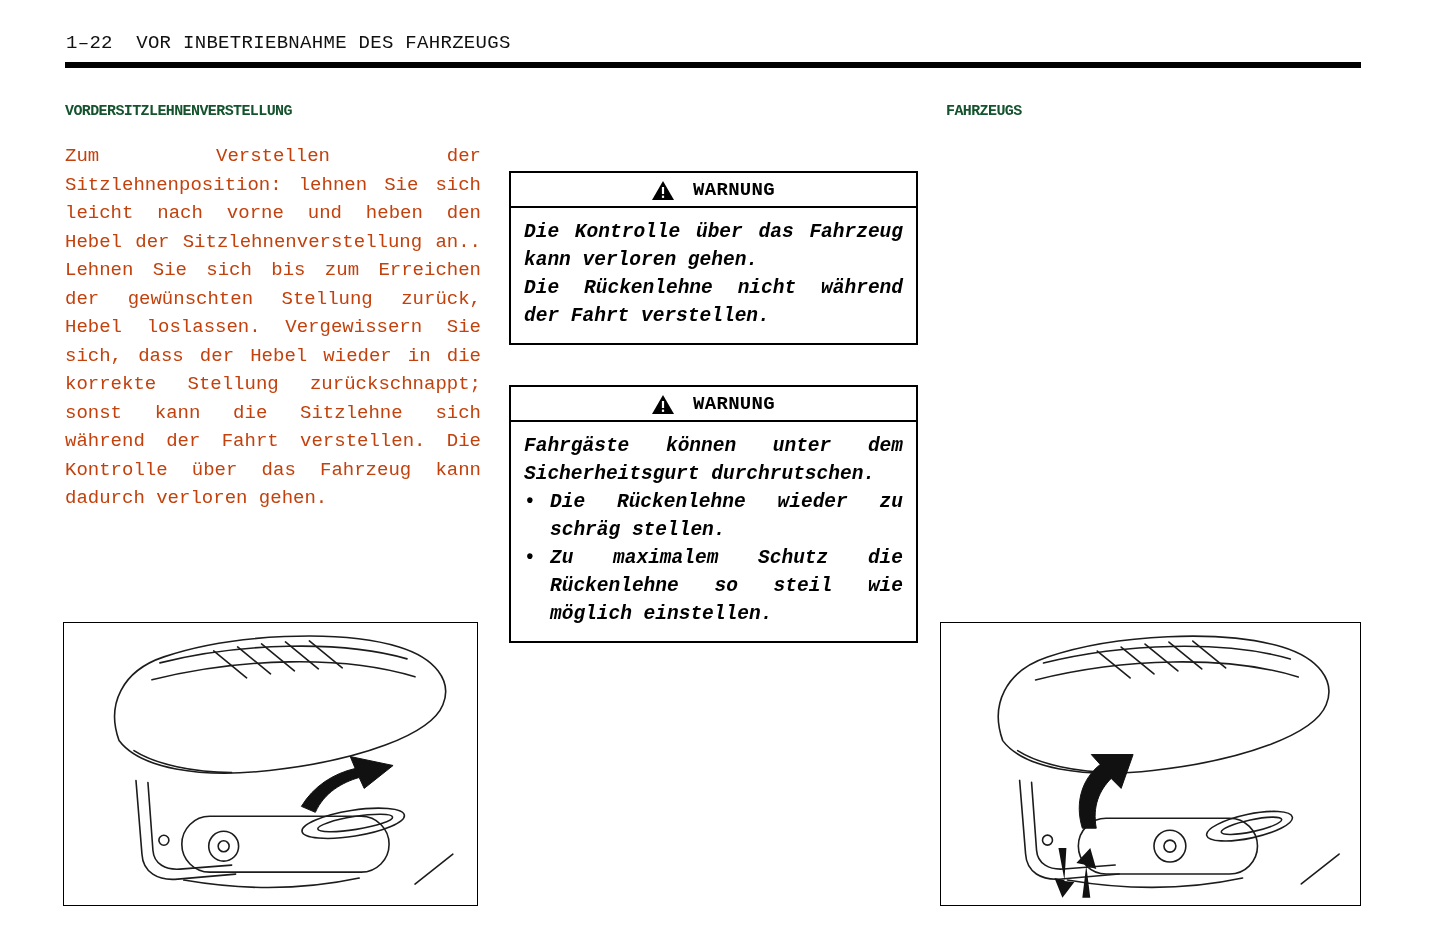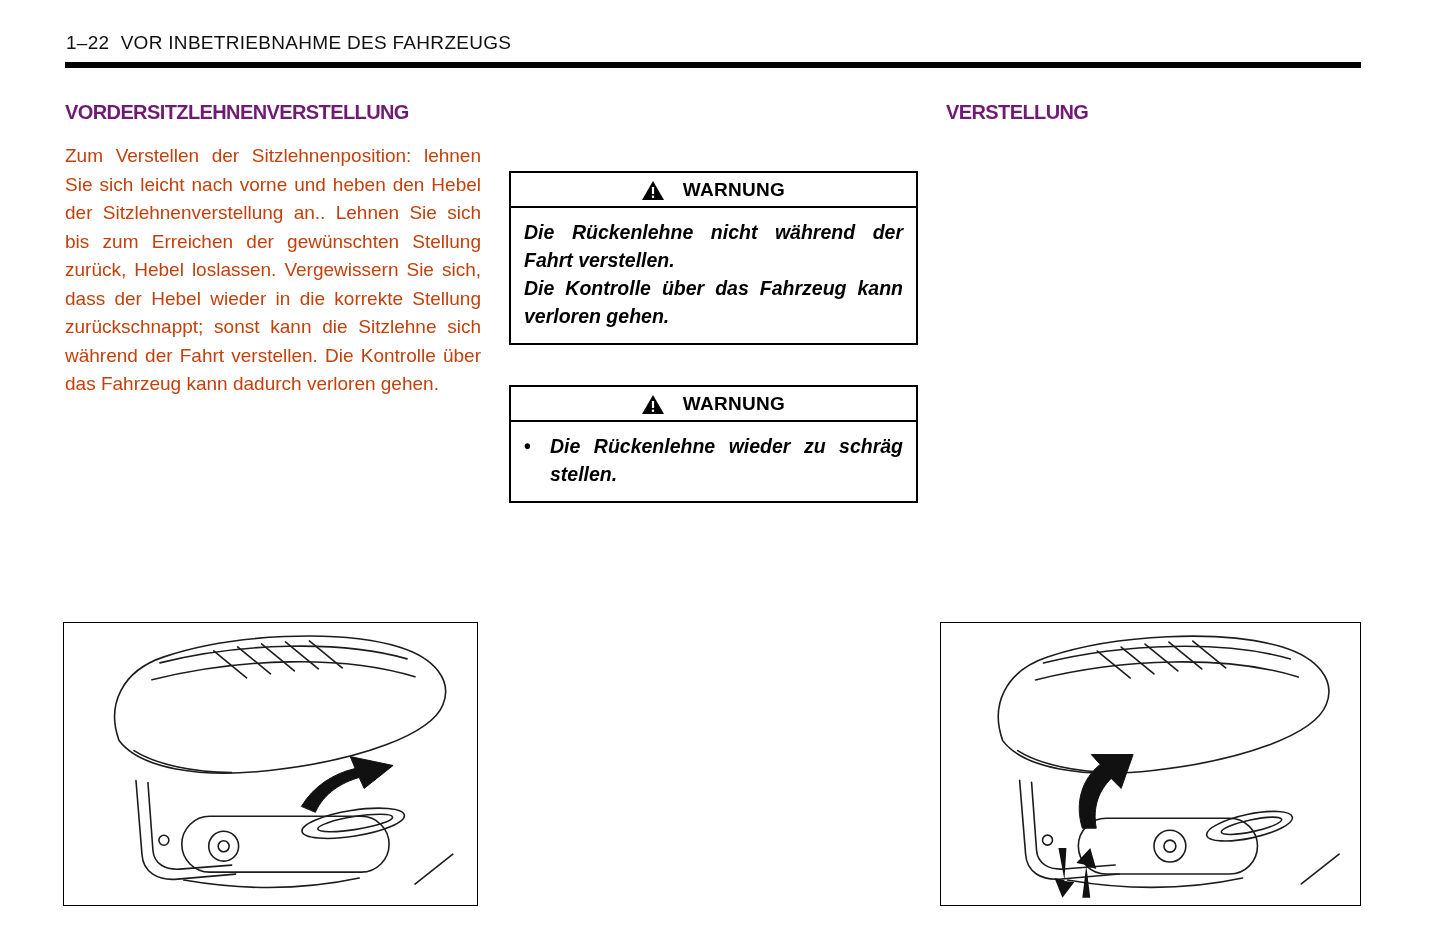--- a/index.html
+++ b/index.html
@@ -1,40 +1,40 @@
 <!DOCTYPE html>
 <html><head>
 <meta charset="utf-8">
 <style>
   * { margin:0; padding:0; box-sizing:border-box; }
   html,body { background:#ffffff; }
   .page {
     position:relative;
     width:1445px; height:939px;
     background:#ffffff;
-    font-family:Liberation Sans, sans-serif;
+    font-family:Liberation Mono, monospace;
     color:#000;
     overflow:hidden;
   }
   .header {
     position:absolute; top:32px; left:66px;
     font-size:19px; letter-spacing:.3px; color:#111;
     white-space:pre;
   }
   .rule {
     position:absolute; top:62px; left:65px;
     width:1296px; height:6px; background:#000;
   }
   .col { position:absolute; }
   .col-left  { left:65px;  top:95px; width:416px; }
   .col-mid   { left:509px; top:171px; width:409px; }
   .col-right { left:946px; top:95px; width:416px; }
   .colheading {
-    font-weight:bold; font-size:20px; line-height:34px;
-    letter-spacing:-0.6px; white-space:nowrap; color:#701a75;
+    font-weight:bold; font-size:15px; line-height:34px;
+    letter-spacing:-0.6px; white-space:nowrap; color:#14532d;
   }
   .bodytext {
     margin-top:13px; font-size:19px; line-height:28.5px;
     text-align:justify; color:#c2410c;
   }
   .warnbox {
     border:2px solid #000; background:#fff; margin-bottom:40px;
   }
   .warnhead {
     display:flex; align-items:center; justify-content:center;
@@ -81,47 +81,51 @@
         <span class="warnicon">
           <svg width="22" height="19" viewBox="0 0 22 19" aria-hidden="true">
             <path d="M11 0 L22 19 H0 Z" fill="#000"></path>
             <rect x="9.9" y="6" width="2.2" height="7" fill="#fff"></rect>
             <rect x="9.9" y="14.6" width="2.2" height="2.3" fill="#fff"></rect>
           </svg>
         </span>
         <span>WARNUNG</span>
       </div>
       <div class="warnbody">
+        <p>Die Kontrolle über das Fahrzeug kann verloren gehen.</p>
         <p>Die Rückenlehne nicht während der Fahrt verstellen.</p>
-        <p>Die Kontrolle über das Fahrzeug kann verloren gehen.</p>
       </div>
     </div>
 
     <div class="warnbox">
       <div class="warnhead">
         <span class="warnicon">
           <svg width="22" height="19" viewBox="0 0 22 19" aria-hidden="true">
             <path d="M11 0 L22 19 H0 Z" fill="#000"></path>
             <rect x="9.9" y="6" width="2.2" height="7" fill="#fff"></rect>
             <rect x="9.9" y="14.6" width="2.2" height="2.3" fill="#fff"></rect>
           </svg>
         </span>
         <span>WARNUNG</span>
       </div>
       <div class="warnbody">
+        <p>Fahrgäste können unter dem Sicherheitsgurt durchrutschen.</p>
         <div class="bullet">
           <span>Die Rückenlehne wieder zu schräg stellen.</span>
+        </div>
+        <div class="bullet">
+          <span>Zu maximalem Schutz die Rückenlehne so steil wie möglich einstellen.</span>
         </div>
       </div>
     </div>
 
   </div>
 
   <div class="col col-right">
-    <div class="colheading">VERSTELLUNG</div>
+    <div class="colheading">FAHRZEUGS</div>
   </div>
 
   <div class="figure figure-left">
     <svg viewBox="0 0 414 283" aria-hidden="true">
       <g fill="none" stroke="#1c1c1c" stroke-width="1.6" stroke-linejoin="round" stroke-linecap="round">
 
         <path d="M55 118 C42 82 58 48 100 34 C168 11 276 6 336 24 C372 35 390 58 380 82 C368 112 296 138 206 148 C136 156 76 146 55 118 Z"></path>
         <path d="M96 40 C176 20 278 17 344 36"></path>
         <path d="M88 57 C176 35 280 32 352 54"></path>
         <path d="M150 28 L183 55 M174 24 L207 51 M198 21 L231 48 M222 19 L255 46 M246 18 L279 45"></path>

